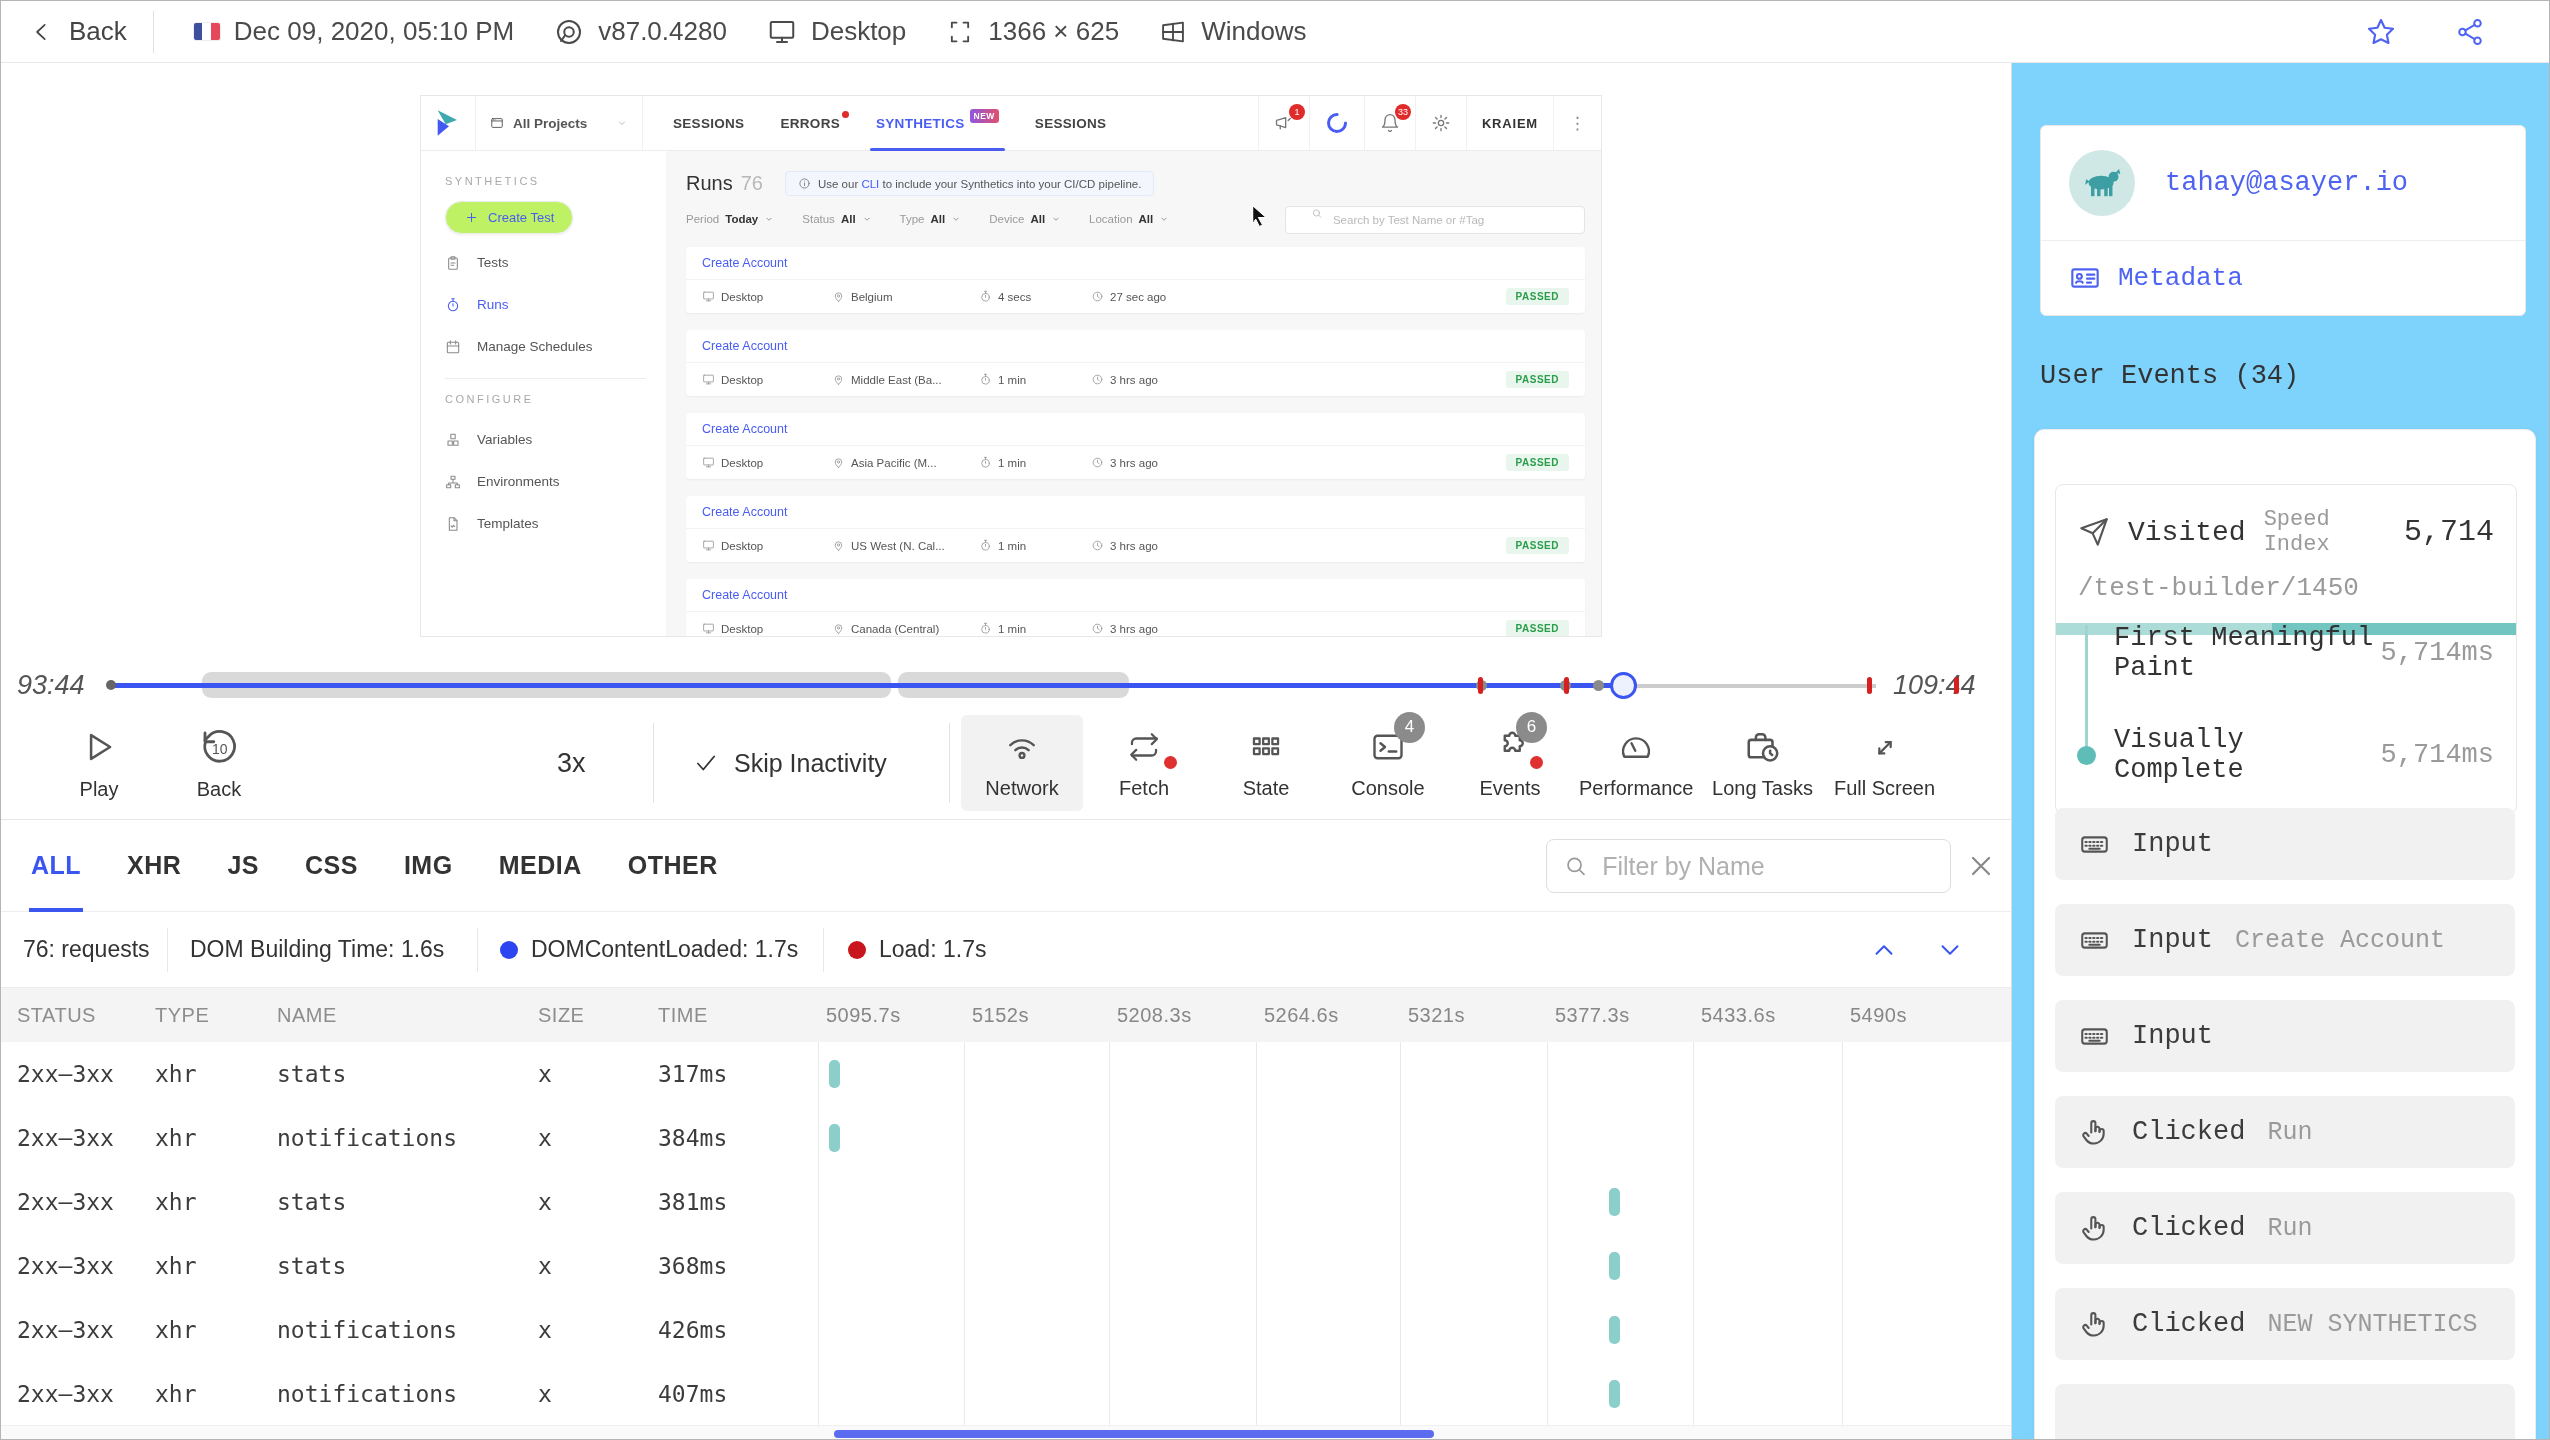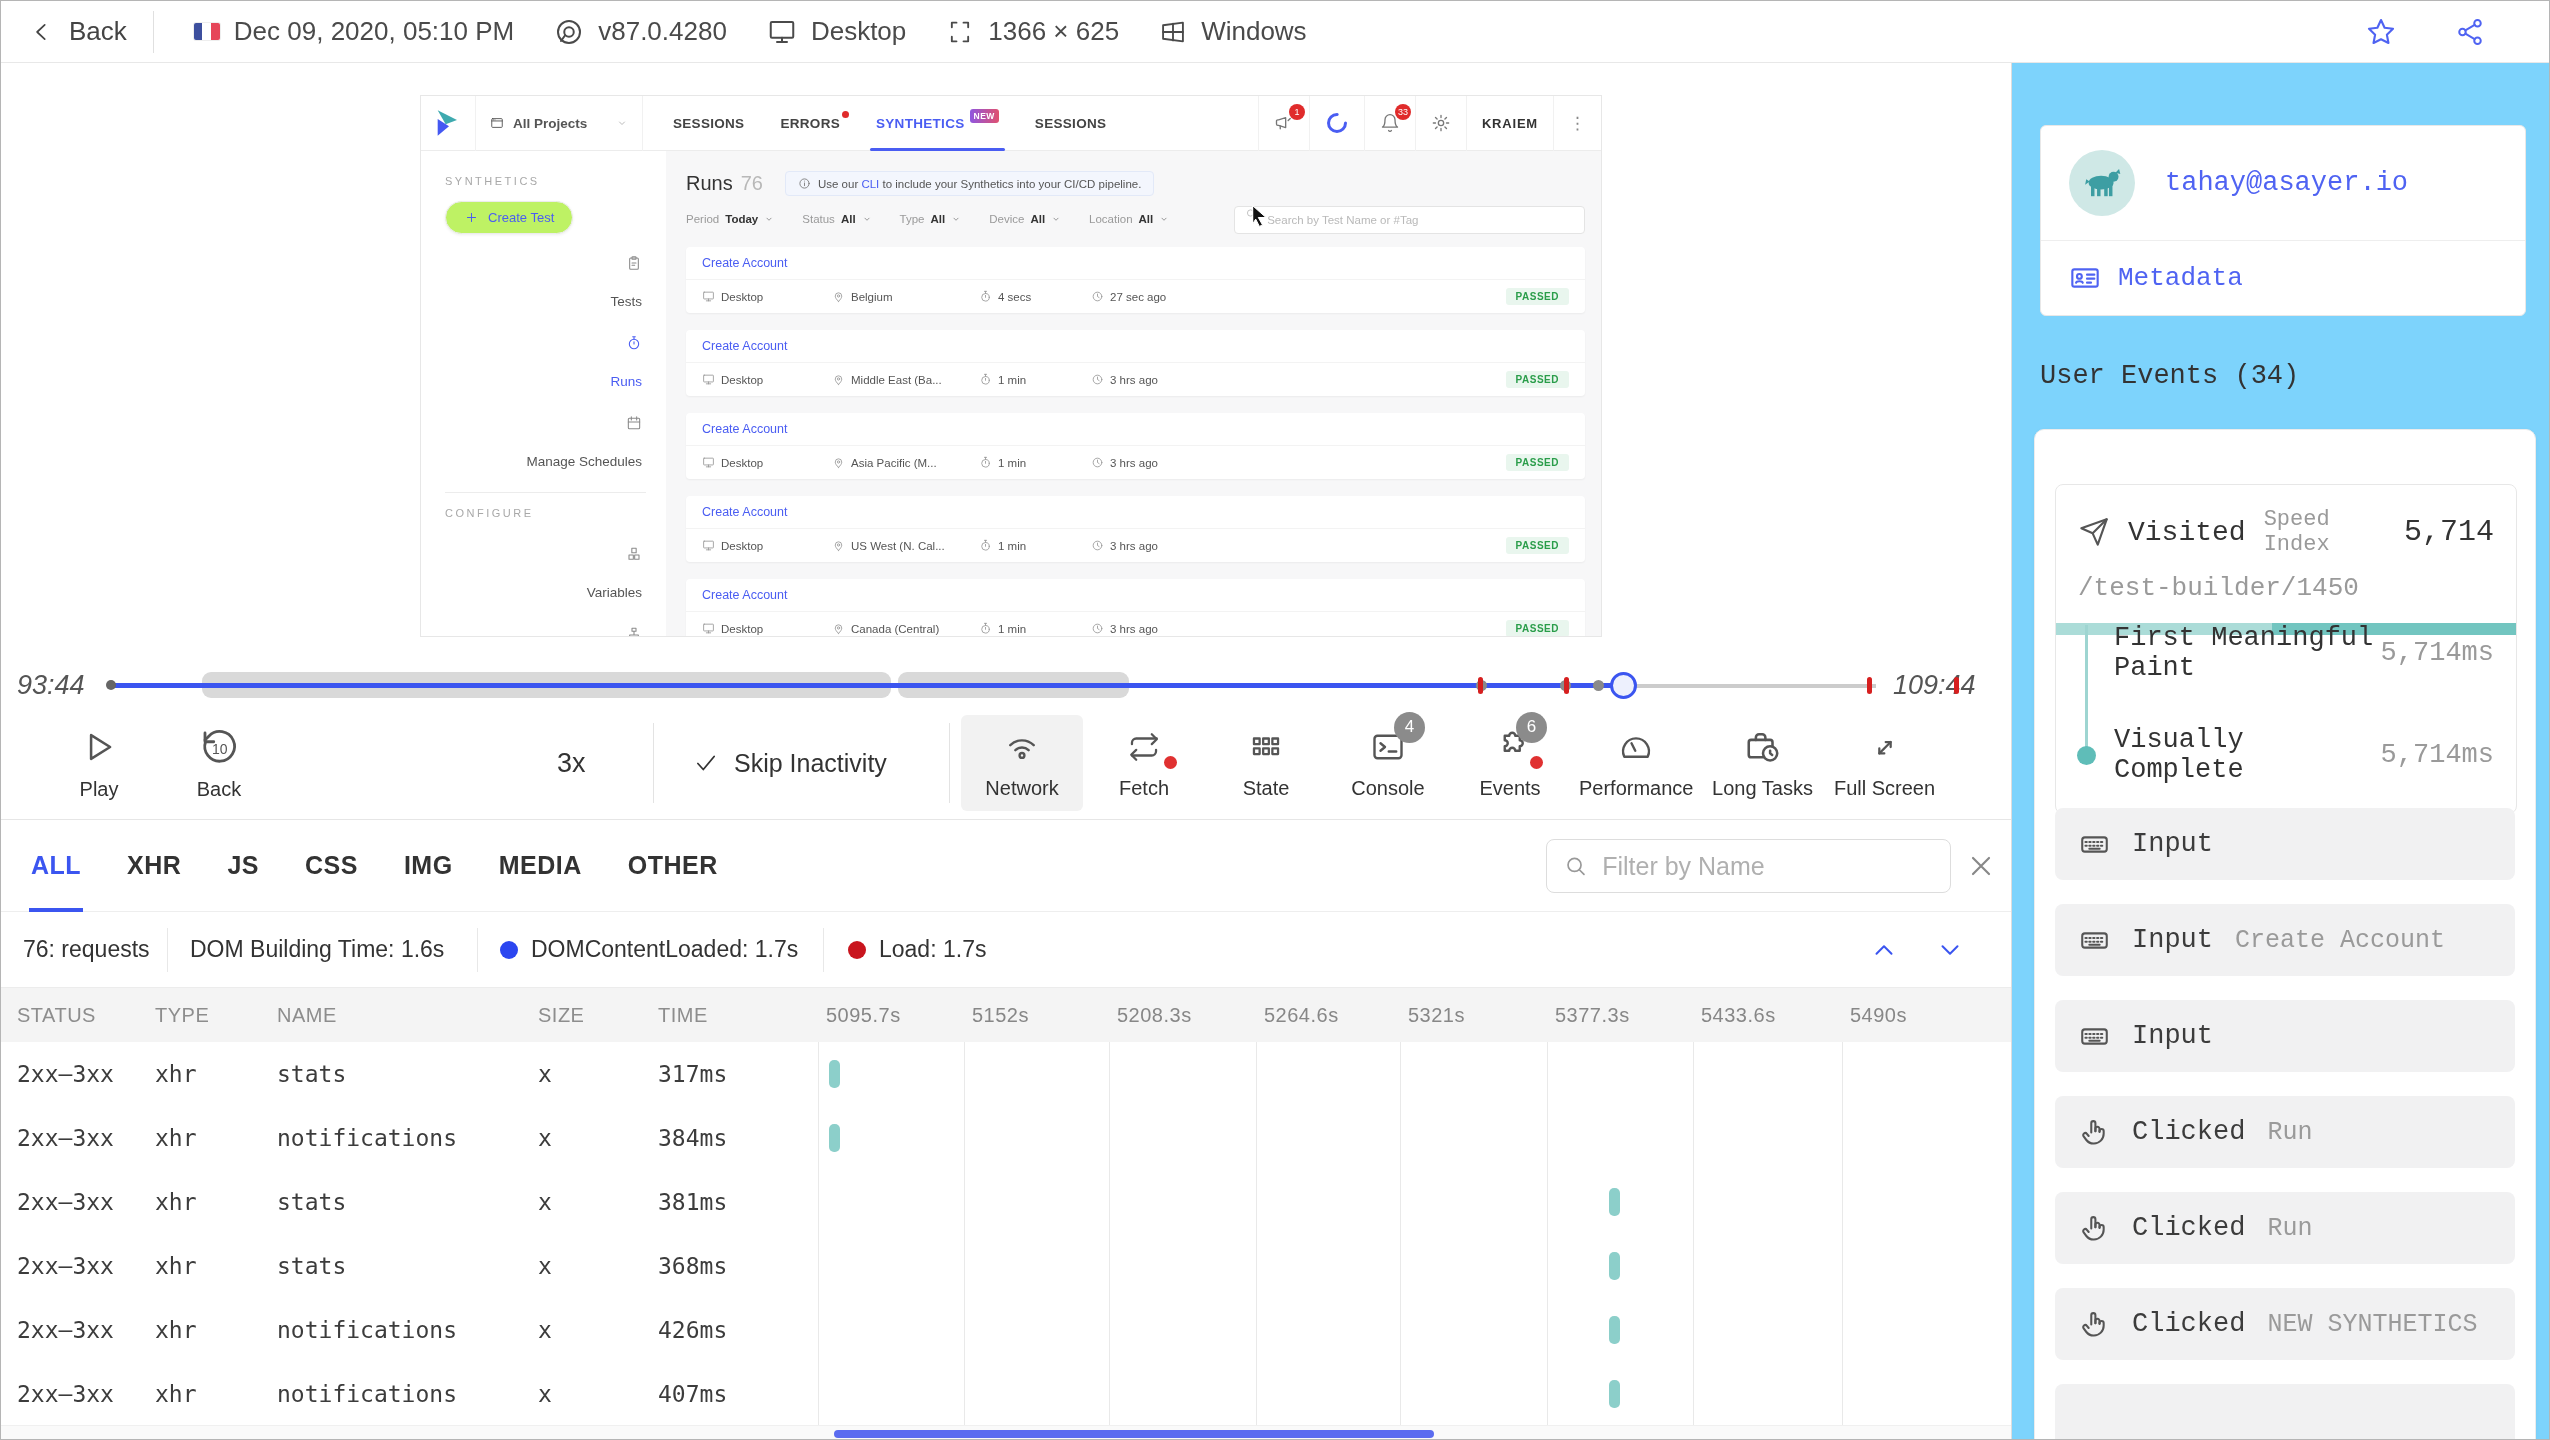--- a/index.html
+++ b/index.html
@@ -30,36 +30,36 @@
   .m-tab .tdot{position:absolute;top:15px;right:-9px;width:7px;height:7px;border-radius:50%;background:#e02b2b;}
   .m-badge{font-size:8.5px;font-weight:700;color:#fff;background:linear-gradient(90deg,#8f56e0,#e0506e);border-radius:3px;padding:2px 4px;margin-left:5px;transform:translateY(-7px);letter-spacing:.5px;}
   .m-nav-r{margin-left:auto;display:flex;align-items:stretch;height:55px;}
   .m-nav-it{position:relative;display:flex;align-items:center;padding:0 15px;border-left:1px solid #f1f1f1;color:#777;font-size:13px;cursor:pointer;}
   .m-cbadge{position:absolute;top:8px;right:4px;min-width:16px;height:16px;border-radius:8px;background:#e02b2b;color:#fff;font-size:9px;display:flex;align-items:center;justify-content:center;padding:0 3px;}
   .m-user{letter-spacing:.8px;color:#333;font-weight:600;}
   .m-body{position:absolute;top:55px;left:0;right:0;bottom:0;display:flex;}
   .m-side{width:245px;background:#fff;padding-top:24px;flex:none;}
   .m-sec{margin-left:24px;font-size:11px;color:#a8a8a8;letter-spacing:2.5px;margin-bottom:14px;}
   .m-create{margin-left:24px;display:inline-flex;align-items:center;gap:9px;height:33px;padding:0 18px;border:1px solid #ececec;border-radius:17px;color:#4a5df2;font-size:13px;box-shadow:0 1px 3px rgba(0,0,0,.07);background:#bef264;margin-bottom:8px;cursor:pointer;}
-  .m-item{display:flex;align-items:flex-end;gap:23px;padding:13px 24px;font-size:13.5px;color:#555;cursor:pointer;flex-direction:column;}
+  .m-item{display:flex;align-items:flex-start;gap:16px;padding:13px 24px;font-size:13.5px;color:#555;cursor:pointer;}
   .m-item .ic{width:16px;height:16px;color:#8a8a8a;}
   .m-item.active{color:#4a5df2;} .m-item.active .ic{color:#4a5df2;}
   .m-div{height:1px;background:#ececec;margin:10px 20px 14px 24px;}
   .m-main{flex:1;padding:20px 16px 0 20px;position:relative;overflow:hidden;}
   .m-head{display:flex;align-items:center;}
   .m-title{font-size:20px;color:#333;}
   .m-count{font-size:20px;color:#b8b8b8;margin-left:8px;}
   .m-banner{margin-left:22px;display:flex;align-items:center;gap:7px;background:#f3f6fd;border:1px solid #e2e9f8;border-radius:4px;padding:5px 12px;font-size:11.5px;color:#555;}
   .m-banner .ic{width:13px;height:13px;color:#777;}
   .m-banner b{color:#4a5df2;font-weight:400;}
   .m-filters{display:flex;gap:28px;margin-top:17px;font-size:11.5px;color:#9a9a9a;align-items:flex-start;}
   .m-filt{display:flex;align-items:center;gap:6px;cursor:pointer;}
   .m-fv{color:#333;font-weight:700;}
   .m-filt .chev{color:#666;}
-  .m-search{position:absolute;right:16px;top:55px;width:351px;height:28px;background:#fff;border:1px solid #e4e4e4;border-radius:4px;display:flex;gap:8px;padding:0 10px;color:#b5b5b5;}
+  .m-search{position:absolute;right:16px;top:55px;width:300px;height:28px;background:#fff;border:1px solid #e4e4e4;border-radius:4px;display:flex;gap:8px;padding:0 25px;color:#b5b5b5;}
   .m-search input{border:none;outline:none;font-size:11.5px;width:100%;font-family:"Liberation Sans",sans-serif;color:#555;background:transparent;}
   .m-search input::placeholder{color:#b9b9b9;}
   .m-cards{margin-top:22px;display:flex;flex-direction:column;gap:17px;}
   .m-card{background:#fff;border-radius:4px;box-shadow:0 1px 2px rgba(0,0,0,.05);flex:none;}
   .m-card-t{height:33px;display:flex;align-items:center;padding:0 16px;color:#4a5df2;font-size:12.5px;border-bottom:1px solid #f3f3f3;cursor:pointer;}
   .m-card-b{height:33px;display:flex;align-items:center;padding:0 16px;font-size:11.5px;color:#555;}
   .m-card-b .ic{width:13px;height:13px;color:#999;margin-right:6px;}
   .m-cb-dev{width:130px;display:flex;align-items:center;}
   .m-cb-loc{width:147px;display:flex;align-items:center;}
   .m-cb-dur{width:112px;display:flex;align-items:center;}

